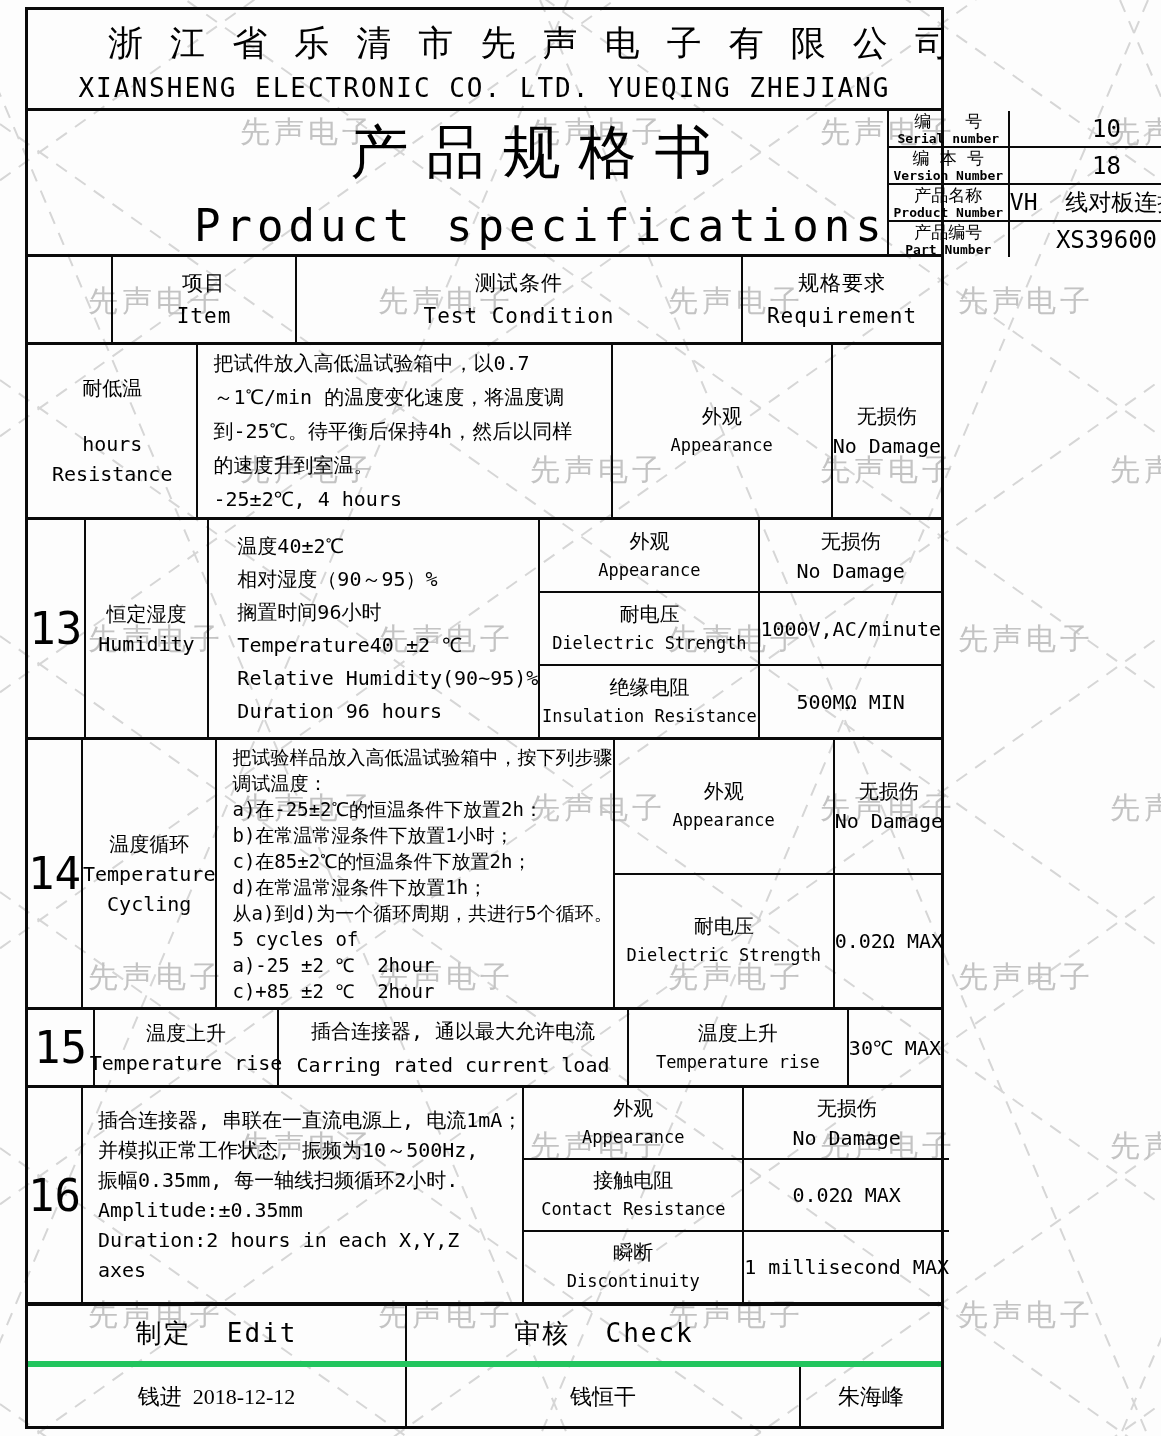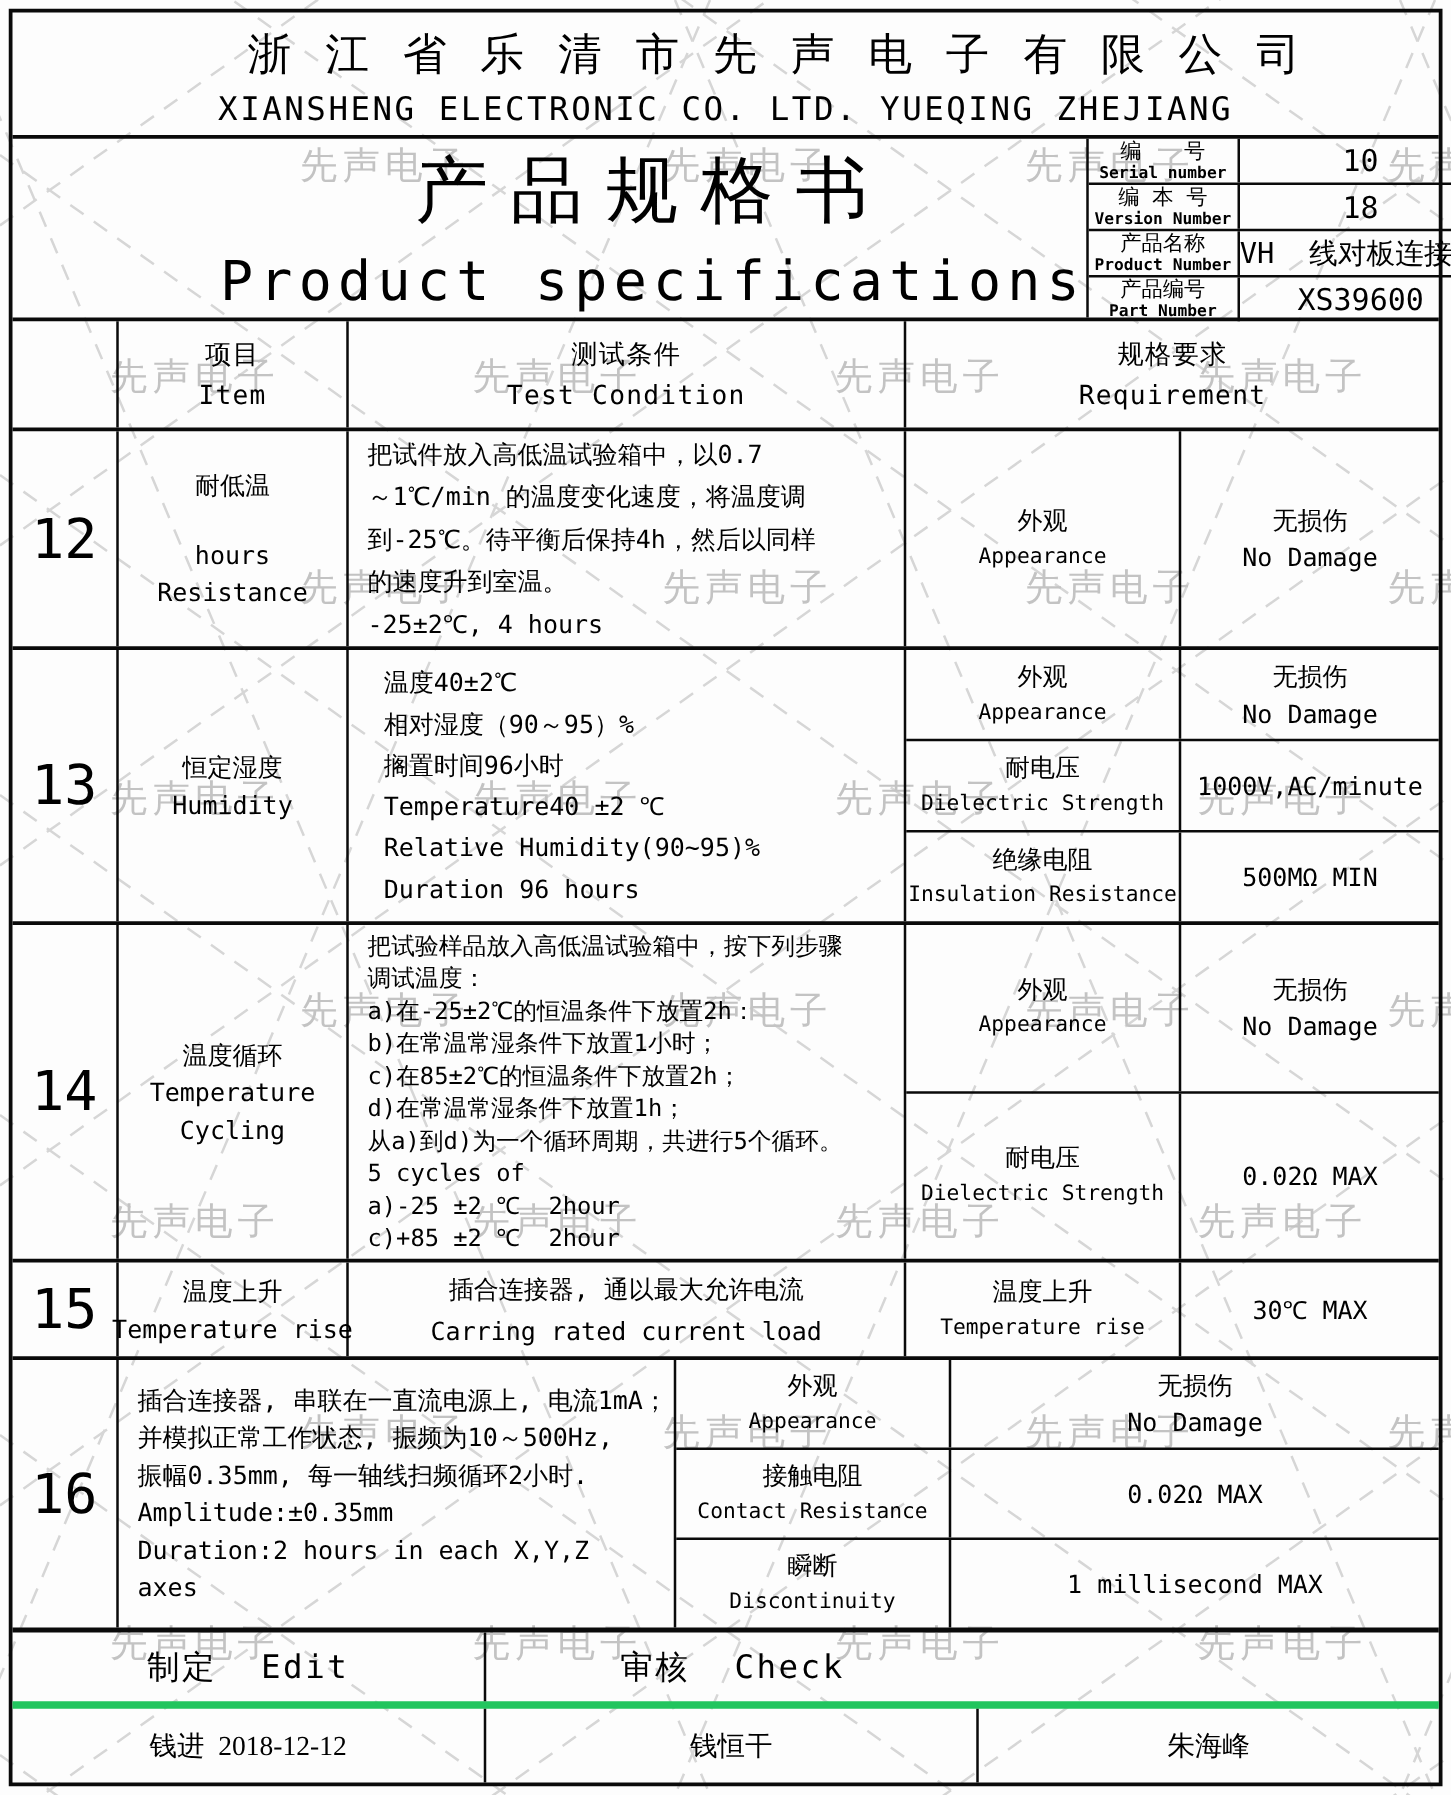--- a/index.html
+++ b/index.html
@@ -9,21 +9,21 @@
     background:#fdfdfd; color:#000;
     font-family:"DejaVu Sans Mono","Liberation Sans",sans-serif;
   }
   .wm-lines { position:absolute; left:0; top:0; z-index:1; }
   .wm-texts { position:absolute; left:0; top:0; width:100%; height:100%; z-index:2; }
   .wm-texts span {
     position:absolute; font-size:30px; color:#c3c3c3; letter-spacing:4px;
     white-space:pre; font-weight:400;
   }
   .doc {
-    position:absolute; left:7px; top:7px; width:1147px; height:1422px;
+    position:absolute; left:25px; top:7px; width:919px; height:1422px;
     border:3px solid #0a0a0a; z-index:3; display:flex; flex-direction:column;
     background:transparent;
     justify-content:center;
   }
   [data-bind] { white-space:pre; }
   .lines div { white-space:pre; }
   .lines div:empty { min-height:26px; }
 
   
   .company { height:101px; border-bottom:3px solid #0a0a0a; text-align:center; }
@@ -212,21 +212,20 @@
       </div>
       <div class="h-req hcell">
         <div class="lines">
             <div>规格要求</div>
             <div>Requirement</div>
           </div>
       </div>
     </div>
 
     <div class="trow" style="height:175px">
-      <div class="c-no" data-bind="table.rows.0.no">12</div>
       <div class="c-item">
         <div class="lines">
             <div>耐低温</div>
             <div></div>
             <div>hours</div>
             <div>Resistance</div>
           </div>
       </div>
       <div class="c-cond">
         <div class="lines" style="line-height:34px">

